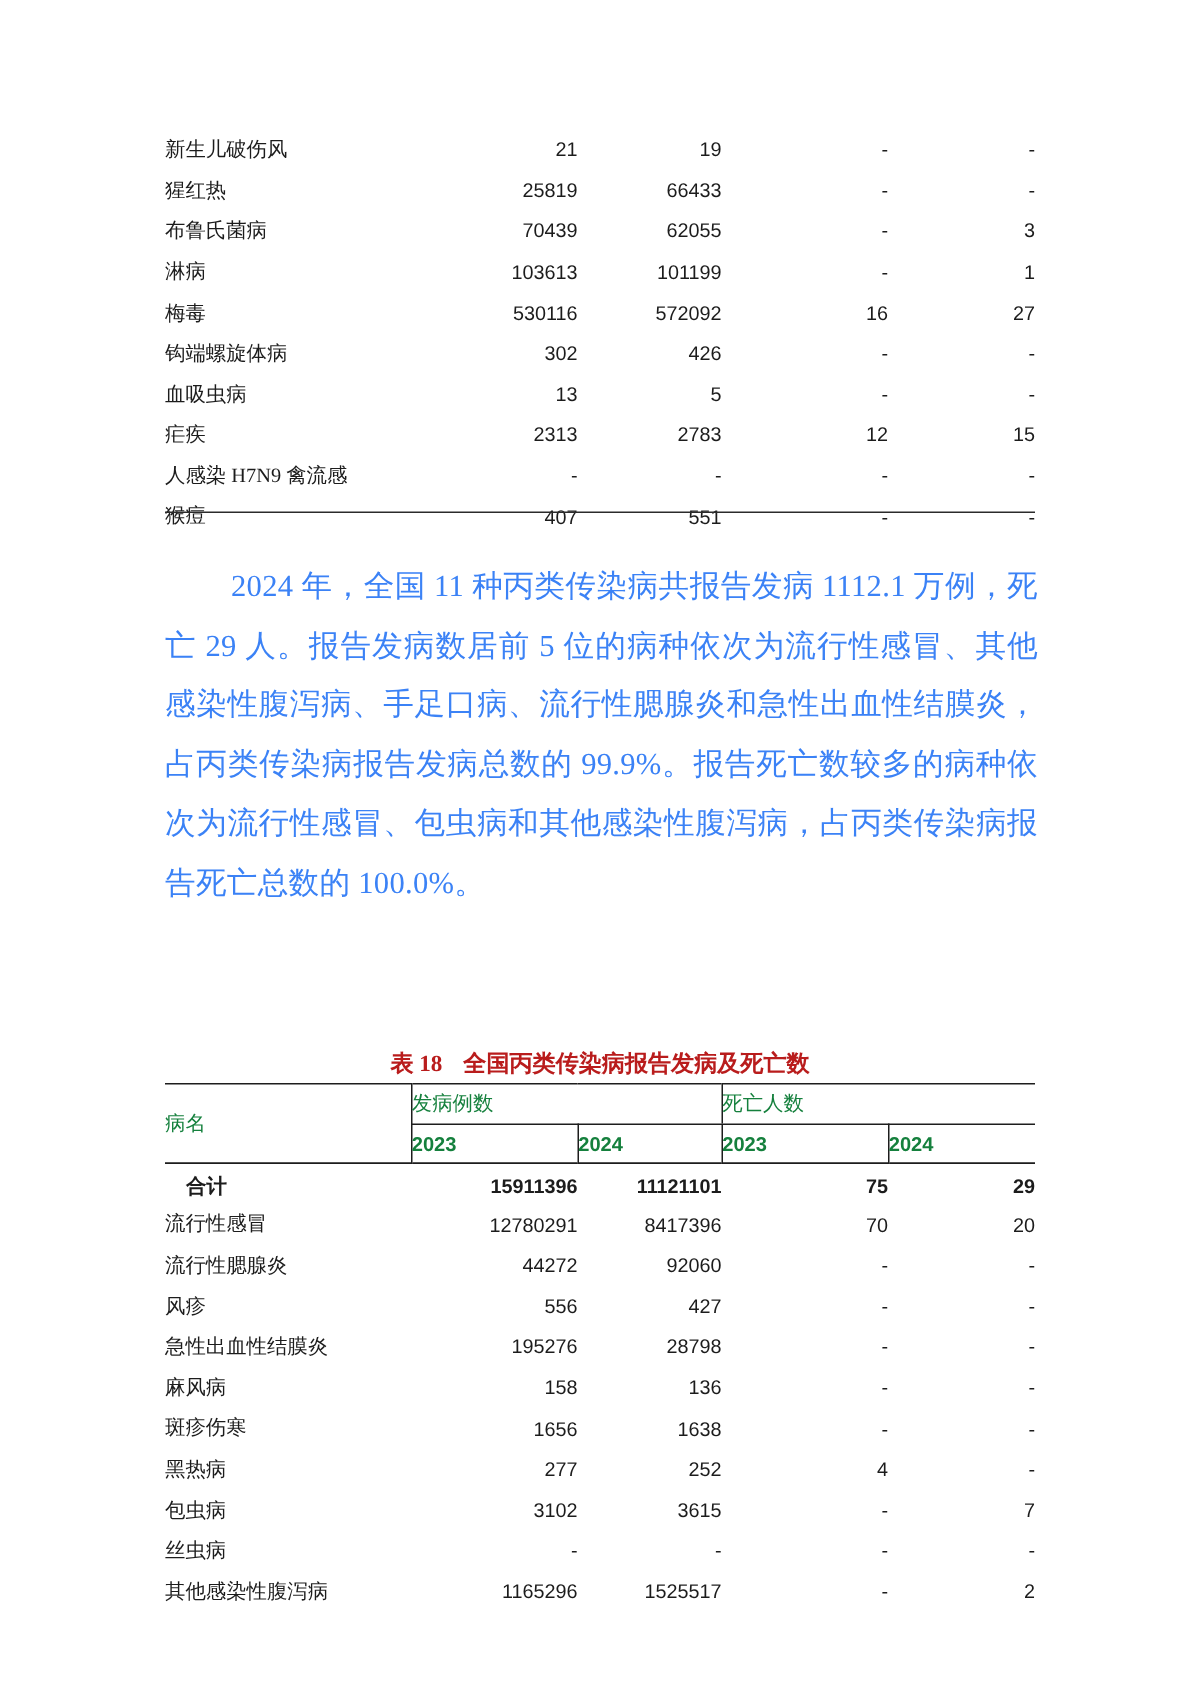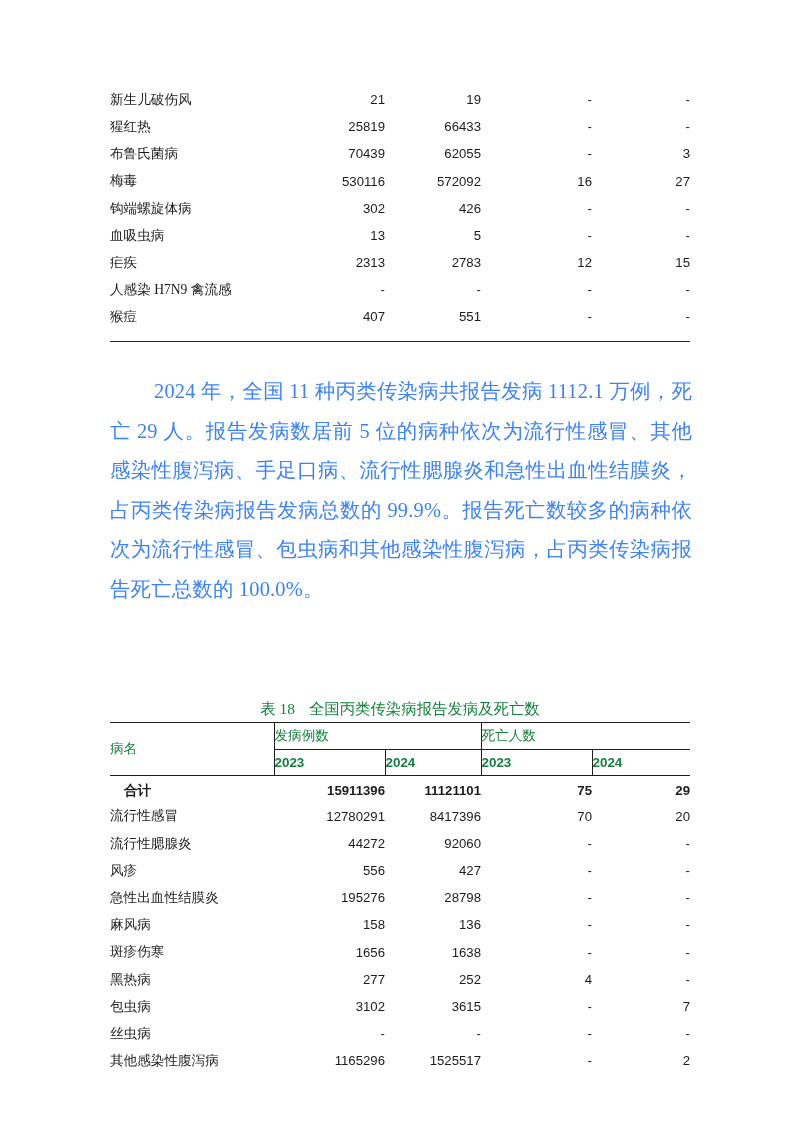--- a/index.html
+++ b/index.html
@@ -109,22 +109,22 @@
 
   
   .tbl-title {
     position: absolute;
     left: 110px;
     top: 699px;
     width: 580px;
     text-align: center;
     font-family: "Liberation Serif", "DejaVu Serif", serif;
     font-size: 15.4px;
-    font-weight: normal;
-    color: #15803d;
+    font-weight: bold;
+    color: #b91c1c;
   }
   .tbl-title .ttl-gap { display: inline-block; width: 14px; }
 
   .bottom-wrap {
     position: absolute;
     left: 110px;
     top: 722px;
     width: 580px;
   }
   #bottom-table { border-top: 1.6px solid #1d1d1d; }
@@ -176,20 +176,27 @@
             <td class="cell-num">66433</td>
             <td class="cell-num">-</td>
             <td class="cell-num">-</td>
           </tr>
           <tr>
             <td class="cell-name">布鲁氏菌病</td>
             <td class="cell-num">70439</td>
             <td class="cell-num">62055</td>
             <td class="cell-num">-</td>
             <td class="cell-num">3</td>
+          </tr>
+          <tr>
+            <td class="cell-name">淋病</td>
+            <td class="cell-num">103613</td>
+            <td class="cell-num">101199</td>
+            <td class="cell-num">-</td>
+            <td class="cell-num">1</td>
           </tr>
           <tr>
             <td class="cell-name">梅毒</td>
             <td class="cell-num">530116</td>
             <td class="cell-num">572092</td>
             <td class="cell-num">16</td>
             <td class="cell-num">27</td>
           </tr>
           <tr>
             <td class="cell-name">钩端螺旋体病</td>

